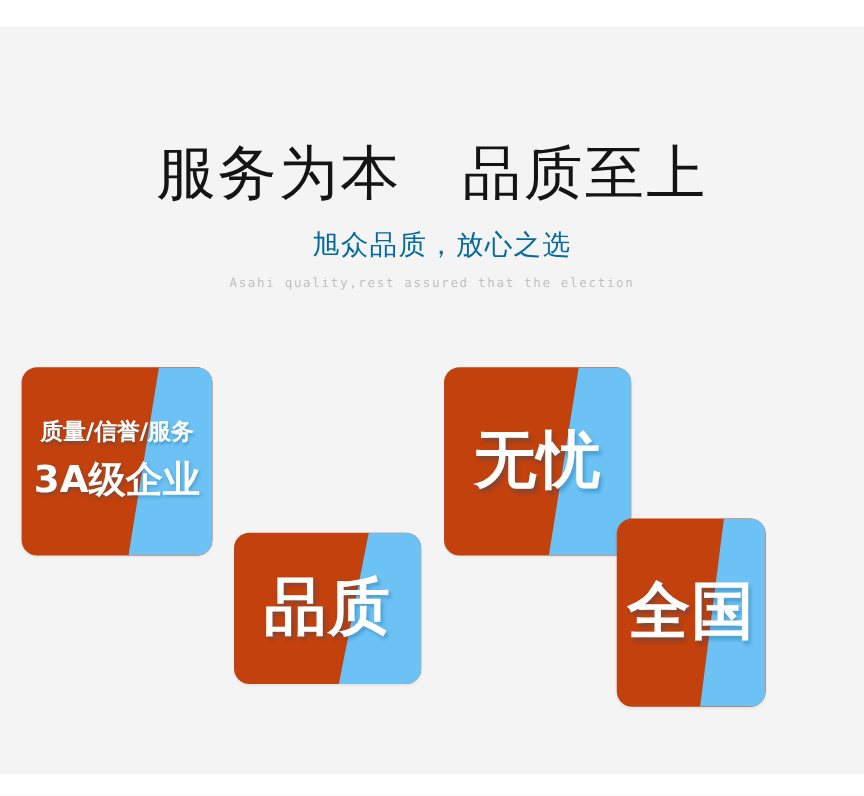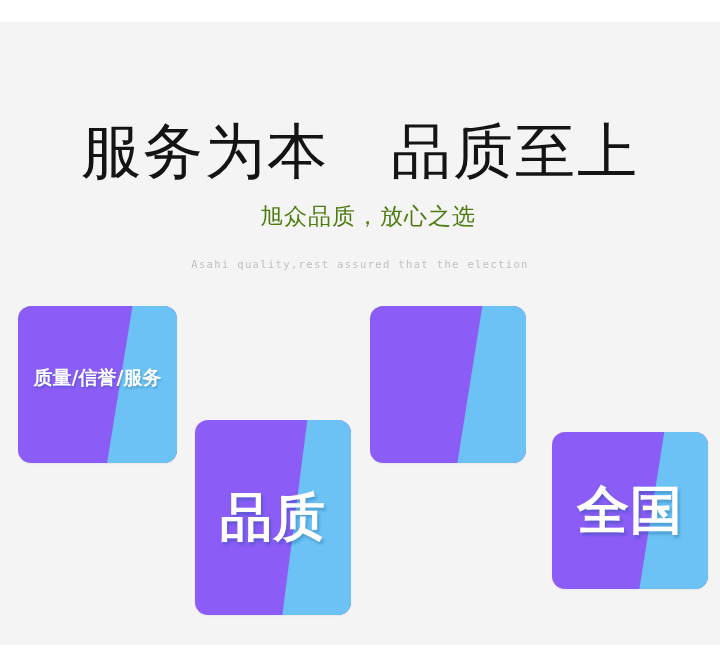--- a/index.html
+++ b/index.html
@@ -37,53 +37,53 @@
   
   .headline-block {
     position: absolute;
     left: 0;
     top: 118px;
     width: 720px;
     text-align: center;
   }
   .headline {
     font-family: "DejaVu Sans", "Liberation Sans", sans-serif;
-    font-size: 60px;
+    font-size: 49px;
     font-weight: 300;
     line-height: 1.12;
     color: #141414;
     letter-spacing: 2px;
     white-space: pre;
   }
   .subtitle {
     margin-top: 16px;
     font-family: "DejaVu Serif", "Liberation Serif", serif;
     font-size: 23px;
     font-weight: 400;
-    color: #4d7c0f;
+    color: #0369a1;
     letter-spacing: 1px;
     white-space: pre;
     padding-left: 16px;
   }
   .subtitle-en {
-    margin-top: 26px;
+    margin-top: 10px;
     font-family: "DejaVu Sans Mono", "Liberation Mono", monospace;
     font-size: 10.5px;
     font-weight: 400;
     color: #c0c0c0;
     letter-spacing: 1.35px;
     white-space: pre;
   }
 
   
   .card {
     position: absolute;
     border-radius: 13px;
     overflow: hidden;
-    background: #8b5cf6;
+    background: #c2410c;
     box-shadow: 0 1px 2px rgba(0,0,0,0.06);
   }
   
   .card .wedge {
     position: absolute;
     inset: 0;
     background: #6cc2f4;
     clip-path: polygon(72% 0%, 100% 0%, 100% 100%, 56% 100%);
   }
   .card .card-text {
@@ -138,36 +138,38 @@
     <div class="headline">服务为本　品质至上</div>
     <div class="subtitle">旭众品质，放心之选</div>
     <div class="subtitle-en">Asahi quality,rest assured that the election</div>
   </div>
 
   <div class="card" style="left:18px; top:306px; width:159px; height:157px;">
     <div class="wedge"></div>
     <div class="card-text">
       <div class="ln-small">质量/信誉/服务</div>
       <div class="gap-sm"></div>
+      <div class="ln-big">3A级企业</div>
     </div>
   </div>
 
-  <div class="card" style="left:195px; top:420px; width:156px; height:195px;">
+  <div class="card" style="left:195px; top:444px; width:156px; height:126px;">
     <div class="wedge"></div>
     <div class="card-text">
       <div class="ln-huge">品质</div>
     </div>
   </div>
 
   <div class="card" style="left:370px; top:306px; width:156px; height:157px;">
     <div class="wedge"></div>
     <div class="card-text">
+      <div class="ln-huge">无忧</div>
     </div>
   </div>
 
-  <div class="card" style="left:552px; top:432px; width:156px; height:157px;">
+  <div class="card" style="left:514px; top:432px; width:124px; height:157px;">
     <div class="wedge"></div>
     <div class="card-text">
       <div class="ln-huge">全国</div>
     </div>
   </div>
 
 </div>
 
 </body></html>

